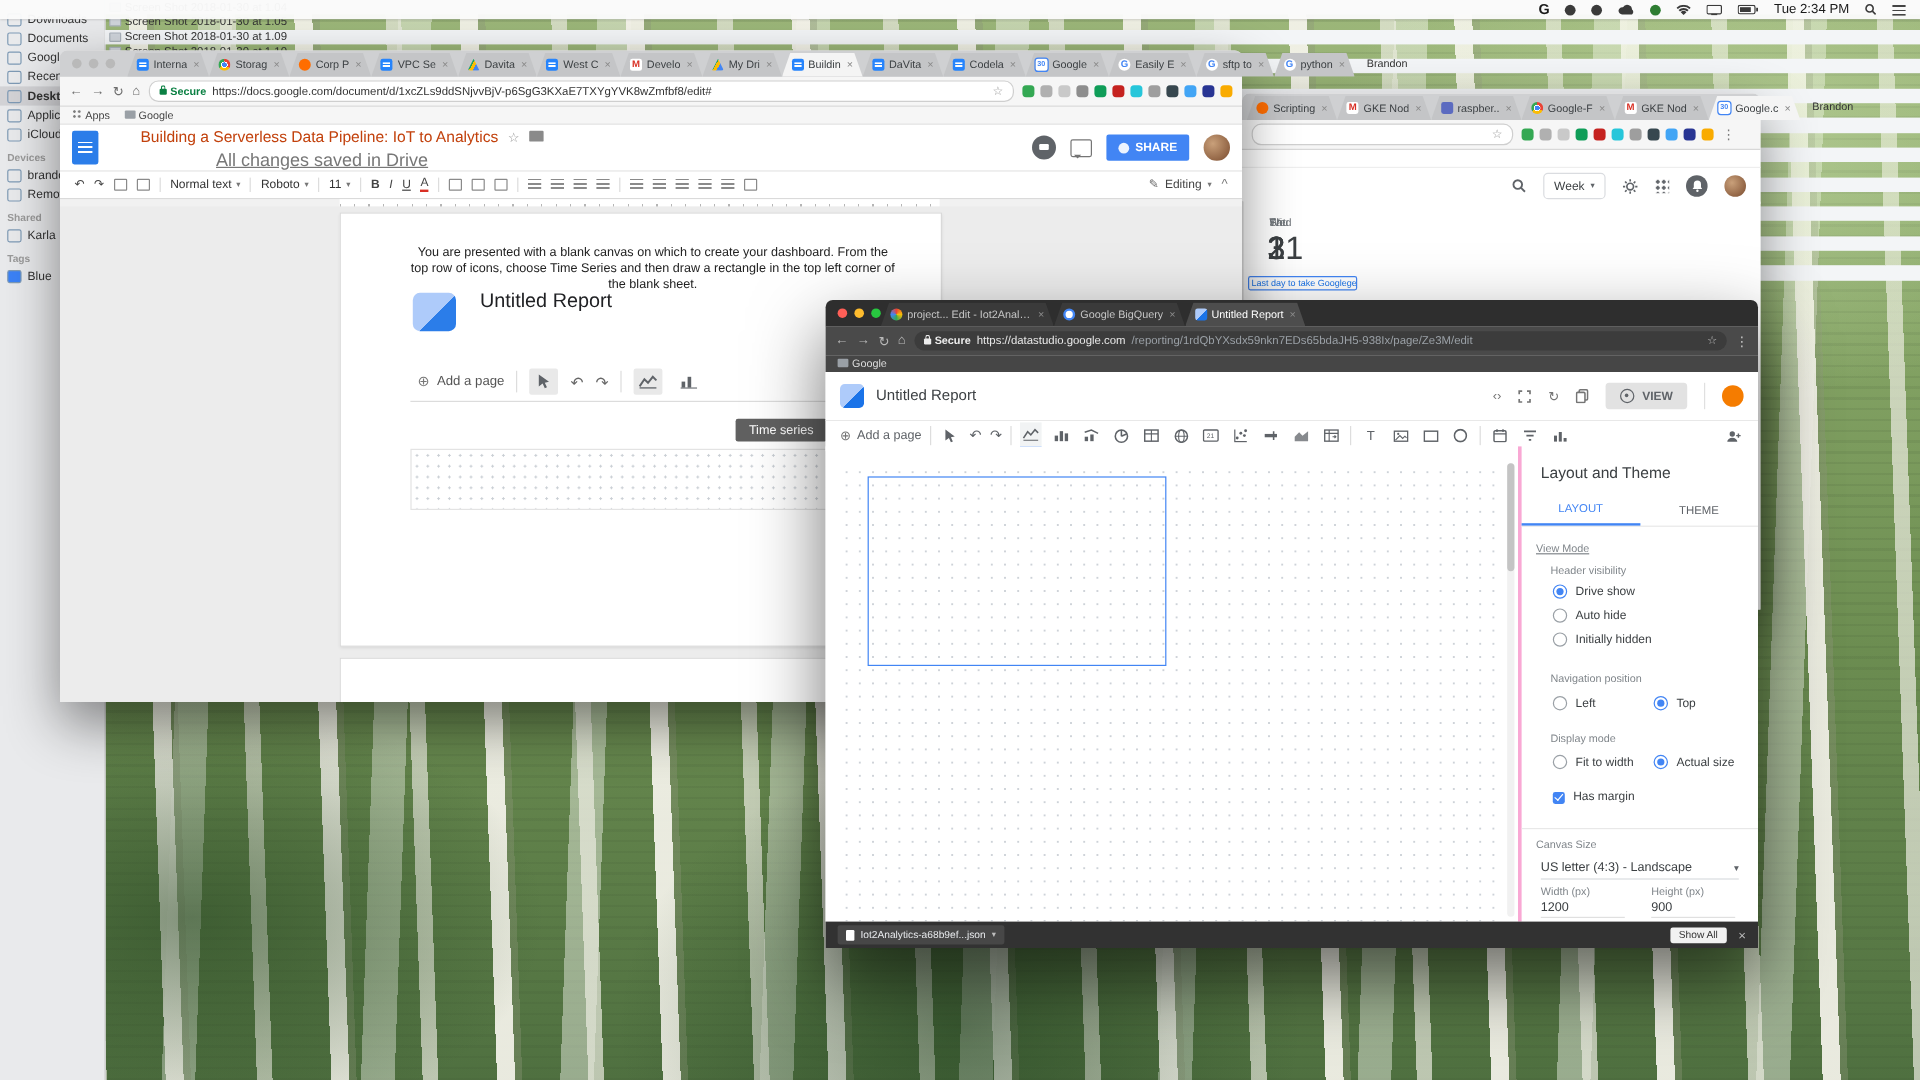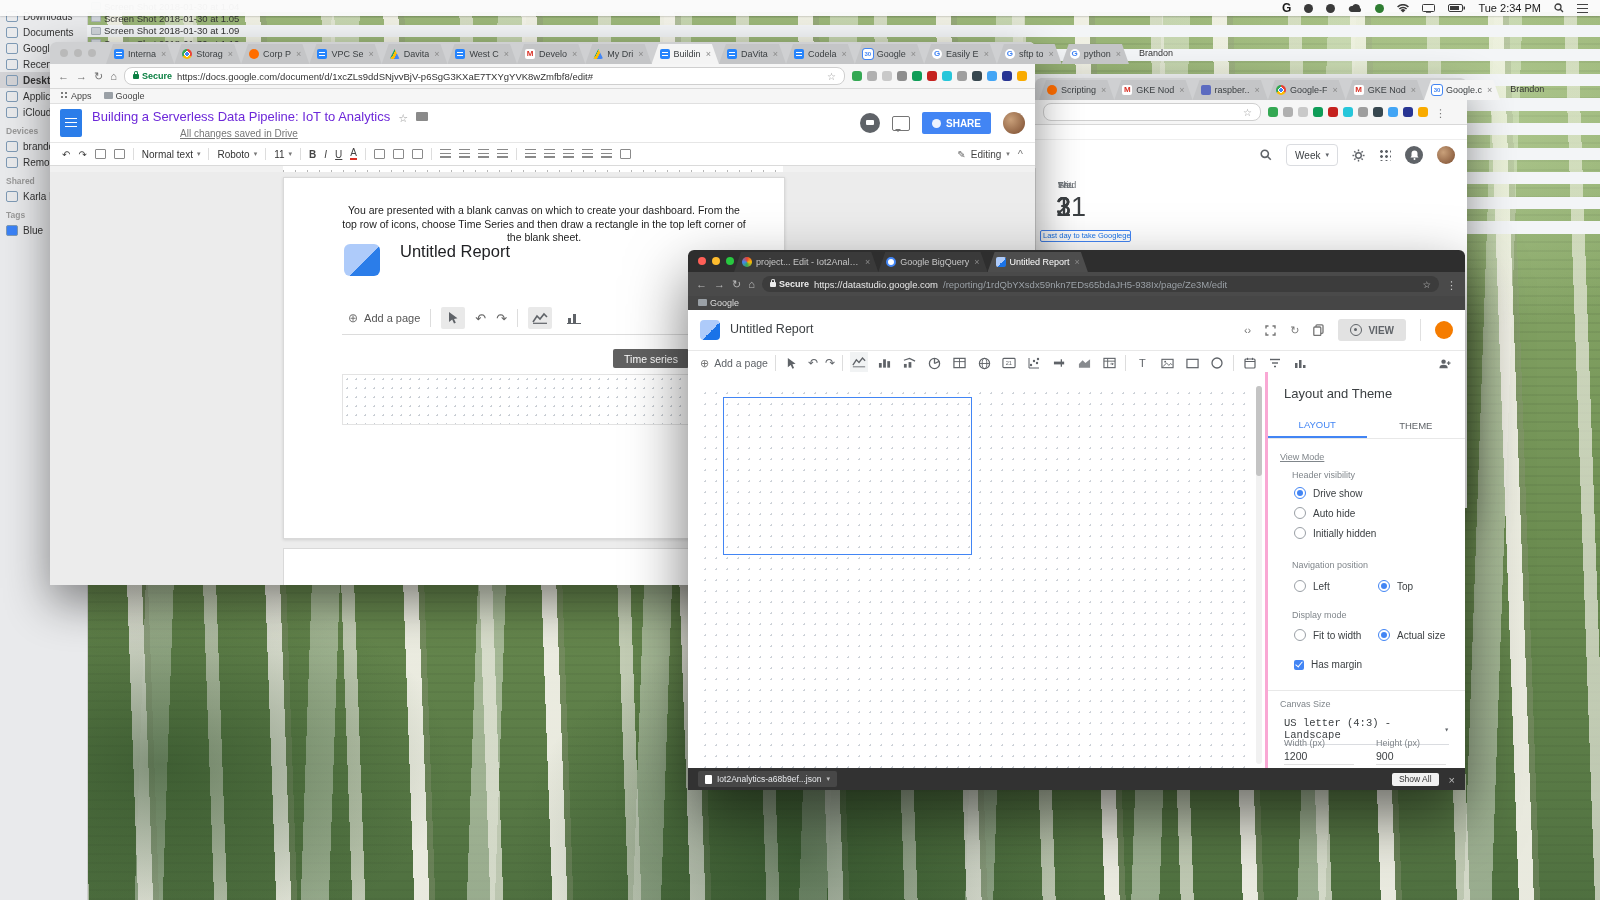--- a/index.html
+++ b/index.html
@@ -96,25 +96,25 @@
 
   
   .docs-win{left:50px;top:42px;width:985px;height:543px;z-index:20;background:#ececec;}
   .docs-win .tabs{margin-left:56px;}
   .docs-header{height:38px;background:#fff;display:flex;align-items:center;padding:0 10px;gap:10px;}
   .gdoc-logo{width:22px;height:28px;background:#2b7de9;border-radius:2px;position:relative;flex:0 0 auto;}
   .gdoc-logo::after{content:"";position:absolute;left:5px;top:9px;width:12px;height:12px;
     background:repeating-linear-gradient(#fff 0 1.5px,transparent 1.5px 4px);}
   .dh-col{display:flex;flex-direction:column;gap:2px;min-width:0;}
   .dh-row1{display:flex;align-items:center;gap:8px;}
-  .doc-title{font-size:13px;color:#6d28d9;white-space:nowrap;}
+  .doc-title{font-size:13px;color:#c2410c;white-space:nowrap;margin-left:25px;}
   .dh-star::after{content:"☆";color:#9a9a9a;font-size:11px;}
   .dh-folder{width:12px;height:9px;background:#8a8a8a;border-radius:1px;}
   .dh-row2{display:flex;align-items:center;gap:11px;font-size:10.5px;color:#333;}
-  .saved-link{color:#777;text-decoration:underline;font-size:10px;white-space:nowrap;}
+  .saved-link{color:#777;text-decoration:underline;font-size:15px;white-space:nowrap;}
   .dh-right{margin-left:auto;display:flex;align-items:center;gap:12px;}
   .circ-ic{width:20px;height:20px;border-radius:50%;background:#5f6368;position:relative;}
   .circ-ic::after{content:"";position:absolute;left:6px;top:7px;width:8px;height:5px;background:#fff;border-radius:1px;}
   .bubble-ic{width:16px;height:13px;border:1.5px solid #757575;border-radius:2px;position:relative;}
   .bubble-ic::after{content:"";position:absolute;left:2px;bottom:-5px;border:3px solid transparent;border-top-color:#757575;}
   .share-btn{background:#4285f4;color:#fff;font-size:10px;font-weight:bold;border-radius:2px;
     height:22px;display:flex;align-items:center;gap:5px;padding:0 10px;}
   .share-person{width:9px;height:9px;border-radius:50%;background:#fff;opacity:.9;}
   .avatar{width:22px;height:22px;border-radius:50%;background:radial-gradient(circle at 35% 35%,#c9a07a,#7a4b2e);flex:0 0 auto;}
   .docs-toolbar{height:22px;background:#fff;border-top:1px solid #e6e6e6;border-bottom:1px solid #dadada;
@@ -1102,21 +1102,21 @@
         <span class="radio on" style="left:110px;top:257px;align-items:flex-end;">
             <span class="rdot"></span>
             <span>Actual size</span>
           </span>
         <span class="radio" style="left:26px;top:287px;">
             <span class="chk"></span>
             <span>Has margin</span>
           </span>
         <div class="pn-div" style="top:318px;"></div>
         <span class="pn-label" style="left:12px;top:327px;">Canvas Size</span>
-        <div class="pn-select" style="top:345px;font-family:Liberation Mono, monospace;">
+        <div class="pn-select" style="top:345px;">
             <span>US letter (4:3) - Landscape</span>
           </div>
         <span class="pn-label" style="left:16px;top:366px;">Width (px)</span>
         <span class="pn-label" style="left:108px;top:366px;">Height (px)</span>
         <span class="pn-val" style="left:16px;top:378px;">1200</span>
         <span class="pn-val" style="left:108px;top:378px;">900</span>
       </div>
     </div>
     <div class="ds-dlbar">
       <span class="dl-chip">

